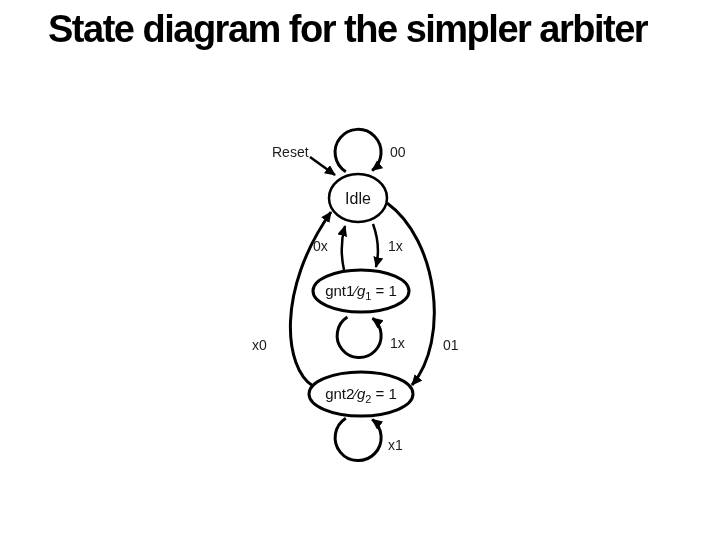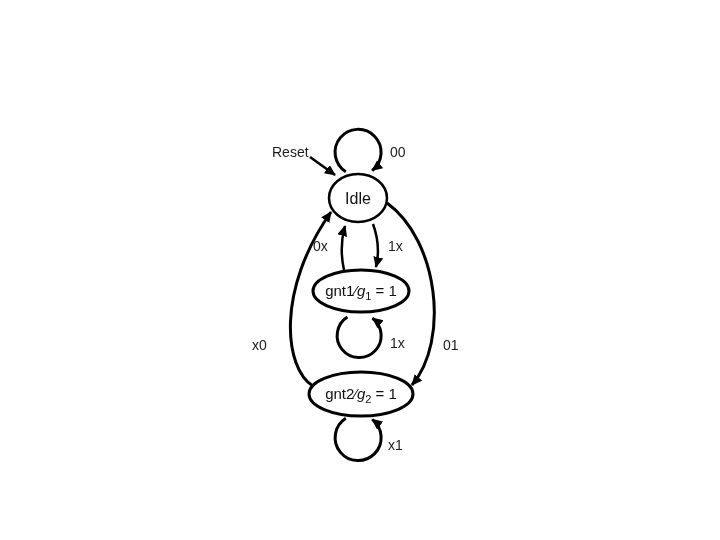--- a/index.html
+++ b/index.html
@@ -50,20 +50,21 @@
   .shape {
     fill: none;
     stroke: #000000;
   }
 </style>
 </head>
 <body>
 
 <div class="slide">
 
+  <h1 class="slide-title">State diagram for the simpler arbiter</h1>
 
   <svg class="diagram-svg" width="720" height="540" viewBox="0 0 720 540" xmlns="http://www.w3.org/2000/svg">
 
     <defs>
       <marker id="arr" markerWidth="13" markerHeight="11" refX="10" refY="5" orient="auto" markerUnits="userSpaceOnUse">
         <path d="M0,0 L11,5 L0,10 z" fill="#000000"></path>
       </marker>
     </defs>
 
     <path class="shape" d="M 345.8 171.8 A 23 23 0 1 1 372.2 170.5" stroke-width="3" marker-end="url(#arr)"></path>

